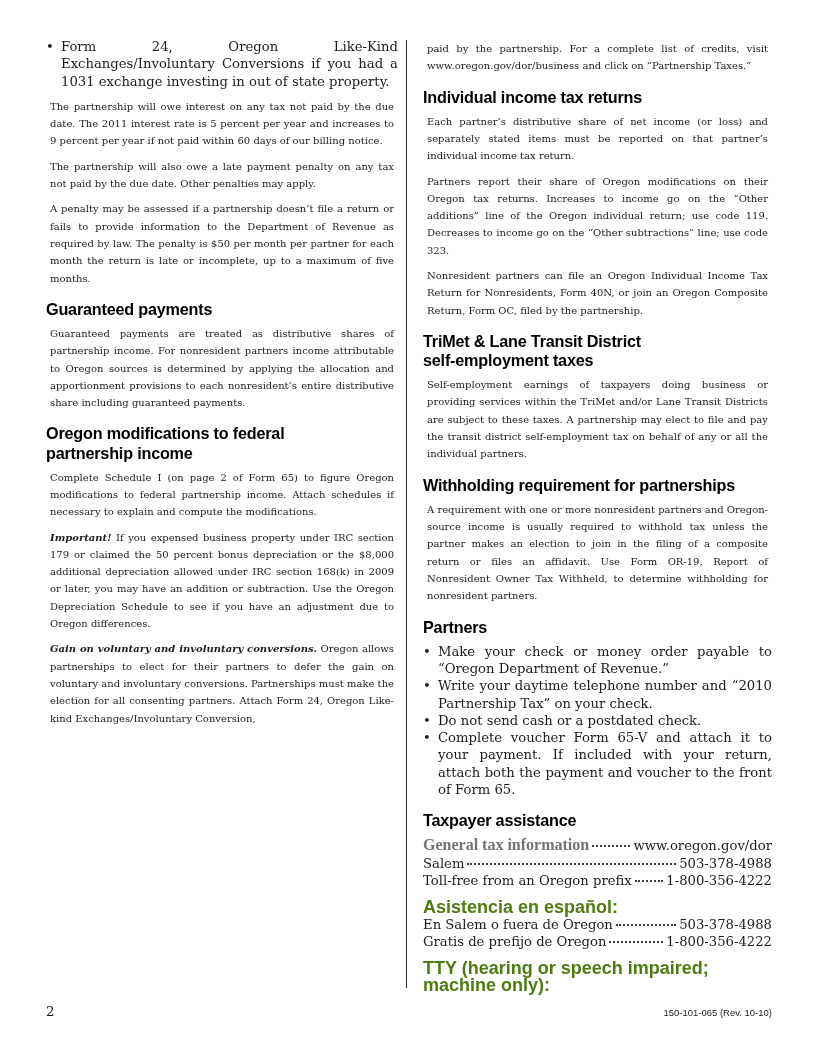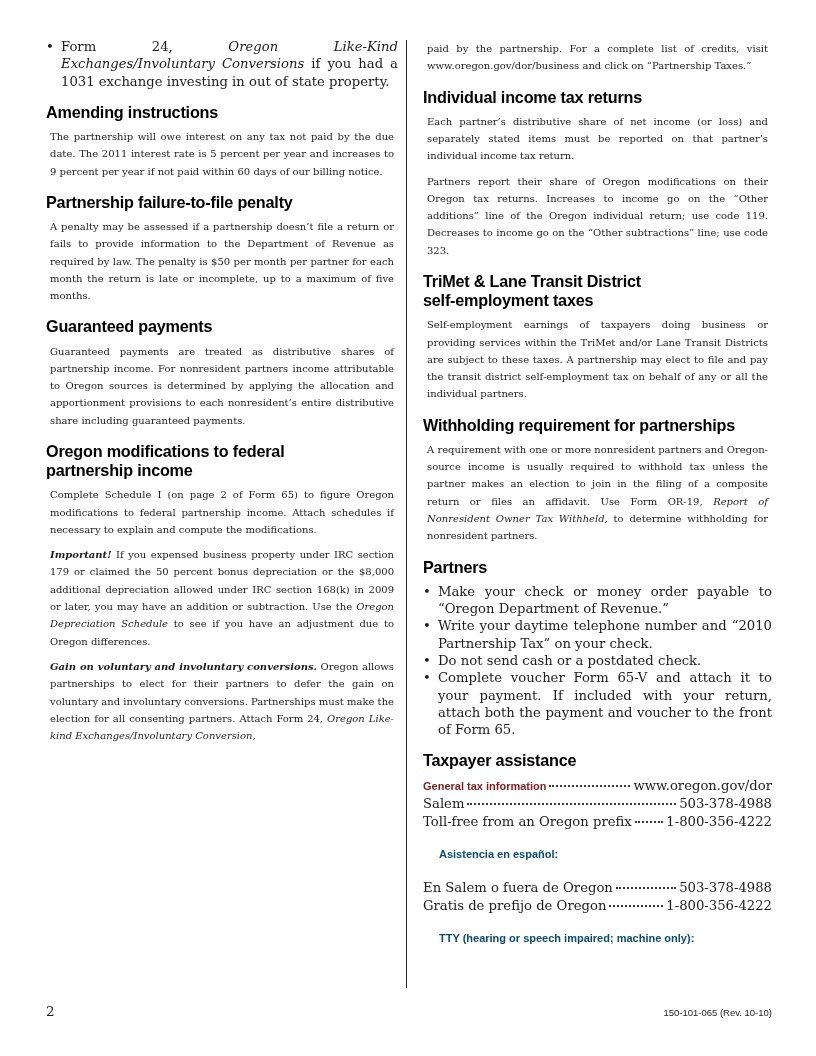--- a/index.html
+++ b/index.html
@@ -19,39 +19,39 @@
   h2{
     font-family:"Liberation Sans",sans-serif;
     font-weight:700;font-size:16.2px;line-height:1.18;
     color:#000;margin:13px 0 6px;letter-spacing:-0.2px;
   }
   h2.two-line{white-space:pre-line;}
   p{
     font-size:10px;line-height:17.3px;text-align:justify;
     margin:0 4px 8px;
   }
-  .it{font-style:italic;}
+  .it{}
   .bd{font-weight:bold;font-style:italic;}
   .bullet-row{display:flex;font-size:13.2px;line-height:17.3px;margin:0 0 8px;}
   .bullet-row .dot{flex:0 0 15px;width:15px;}
   .bullet-row .txt{flex:1;text-align:justify;}
   ul.pay-list{list-style:none;margin:0 0 8px;padding:0;}
   ul.pay-list li{display:flex;font-size:13.2px;line-height:17.3px;}
   ul.pay-list .dot{flex:0 0 15px;width:15px;}
   ul.pay-list .txt{flex:1;text-align:justify;}
   .pa-group{margin:0 0 9px;}
   .pa-header{
     font-family:"Liberation Sans",sans-serif;font-weight:700;
-    font-size:11px;line-height:17px;margin:16px;color:#0c4a6e;
+    font-size:18px;line-height:17px;margin:0;color:#4d7c0f;
   }
   .pa-line{display:flex;align-items:baseline;font-size:13.2px;line-height:17.5px;}
   .pa-line.indent{}
   .pa-label-bold{
-    font-family:Liberation Sans, sans-serif;font-weight:700;
-    font-size:11px;white-space:nowrap;color:#7f1d1d;
+    font-family:Liberation Serif, serif;font-weight:700;
+    font-size:16px;white-space:nowrap;color:#737373;
   }
   .pa-label{white-space:nowrap;}
   .dots{flex:1;border-bottom:2px dotted #3a3a3a;margin:0 3px;transform:translateY(-3px);min-width:8px;}
   .pa-value{white-space:nowrap;}
   .page-number{position:absolute;left:46px;top:1003px;font-size:13.5px;}
   .form-code{
     position:absolute;right:44px;top:1007px;
     font-family:"Liberation Sans",sans-serif;font-size:9.5px;color:#222;
   }
 </style>
@@ -61,29 +61,28 @@
 <div class="page">
 
   <div class="col col-left">
 
     <div class="bullet-row">
       <span class="dot">•</span>
       <span class="txt"><span>Form 24, </span><span class="it">Oregon Like-Kind Exchanges/Involuntary Conversions</span><span> if you had a 1031 exchange investing in out of state property.</span></span>
     </div>
 
     <section>
-      <h2>Amending instructions</h2>
     </section>
 
     <section>
       <p>The partnership will owe interest on any tax not paid by the due date. The 2011 interest rate is 5 percent per year and increases to 9 percent per year if not paid within 60 days of our billing notice.</p>
+      <p>The partnership will also owe a late payment penalty on any tax not paid by the due date. Other penalties may apply.</p>
     </section>
 
     <section>
-      <h2>Partnership failure-to-file penalty</h2>
       <p>A penalty may be assessed if a partnership doesn’t file a return or fails to provide information to the Department of Revenue as required by law. The penalty is $50 per month per partner for each month the return is late or incomplete, up to a maximum of five months.</p>
     </section>
 
     <section>
       <h2>Guaranteed payments</h2>
       <p>Guaranteed payments are treated as distributive shares of partnership income. For nonresident partners income attributable to Oregon sources is determined by applying the allocation and apportionment provisions to each nonresident’s entire distributive share including guaranteed payments.</p>
     </section>
 
     <section>
       <h2 class="two-line">Oregon modifications to federal
@@ -98,20 +97,21 @@
   <div class="divider"></div>
 
   <div class="col col-right">
 
     <p style="margin-top:2px;">paid by the partnership. For a complete list of credits, visit www.oregon.gov/dor/business and click on “Partnership Taxes.”</p>
 
     <section>
       <h2>Individual income tax returns</h2>
       <p>Each partner’s distributive share of net income (or loss) and separately stated items must be reported on that partner’s individual income tax return.</p>
       <p>Partners report their share of Oregon modifications on their Oregon tax returns. Increases to income go on the “Other additions” line of the Oregon individual return; use code 119. Decreases to income go on the “Other subtractions” line; use code 323.</p>
+      <p><span>Nonresident partners can file an </span><span class="it">Oregon Individual Income Tax Return for Nonresidents,</span><span> Form 40N, or join an </span><span class="it">Oregon Composite Return,</span><span> Form OC, filed by the partnership.</span></p>
     </section>
 
     <section>
       <h2 class="two-line">TriMet &amp; Lane Transit District
 self-employment taxes</h2>
       <p>Self-employment earnings of taxpayers doing business or providing services within the TriMet and/or Lane Transit Districts are subject to these taxes. A partnership may elect to file and pay the transit district self-employment tax on behalf of any or all the individual partners.</p>
     </section>
 
     <section>
       <h2>Withholding requirement for partnerships</h2>

